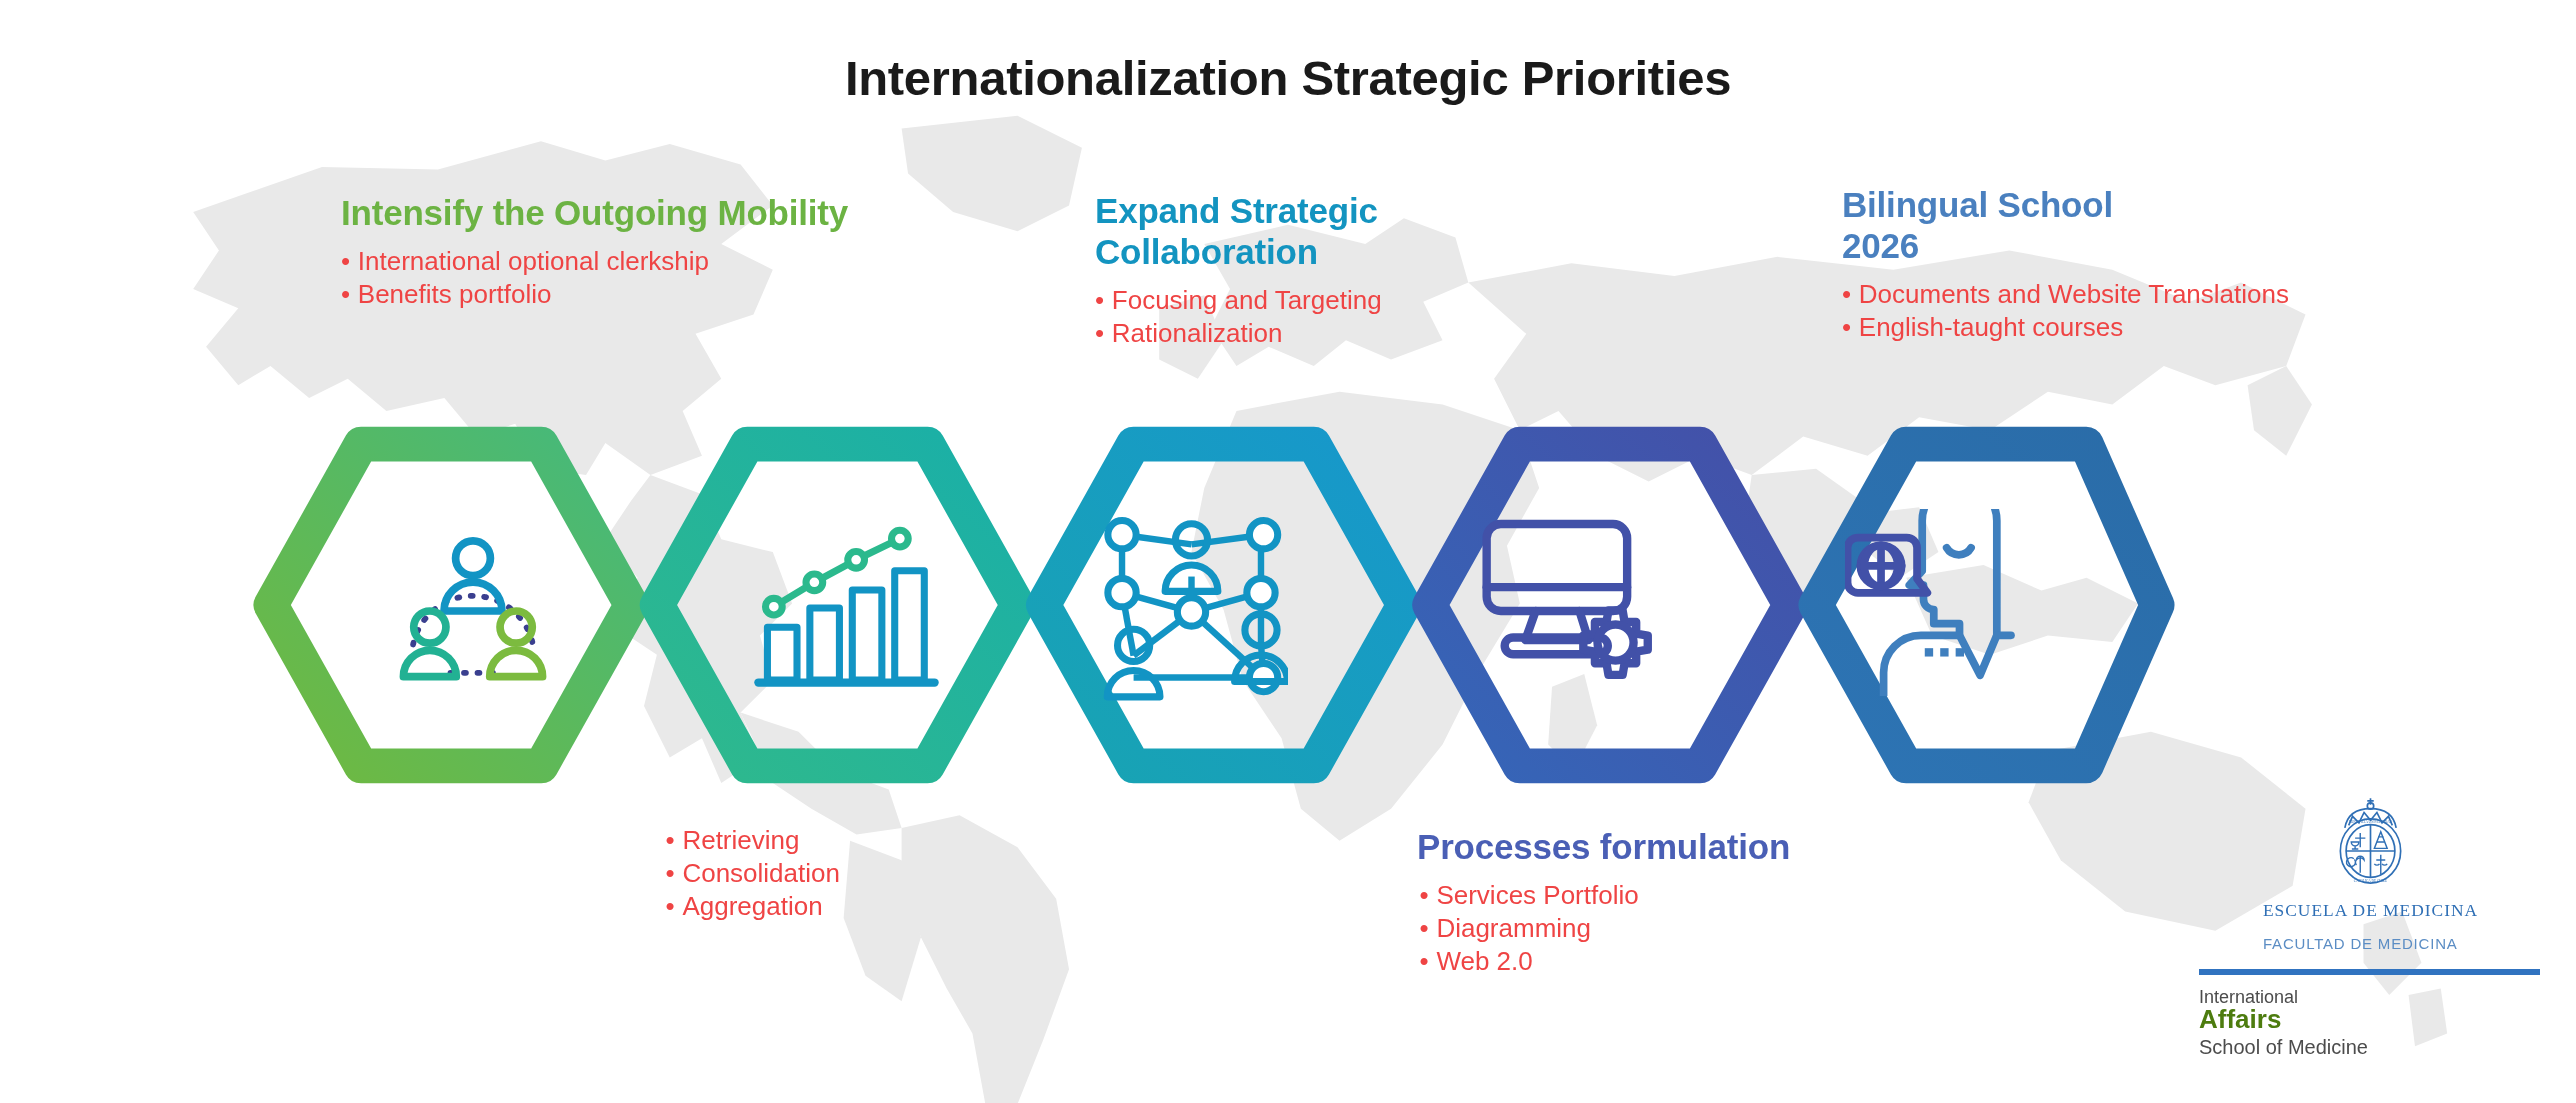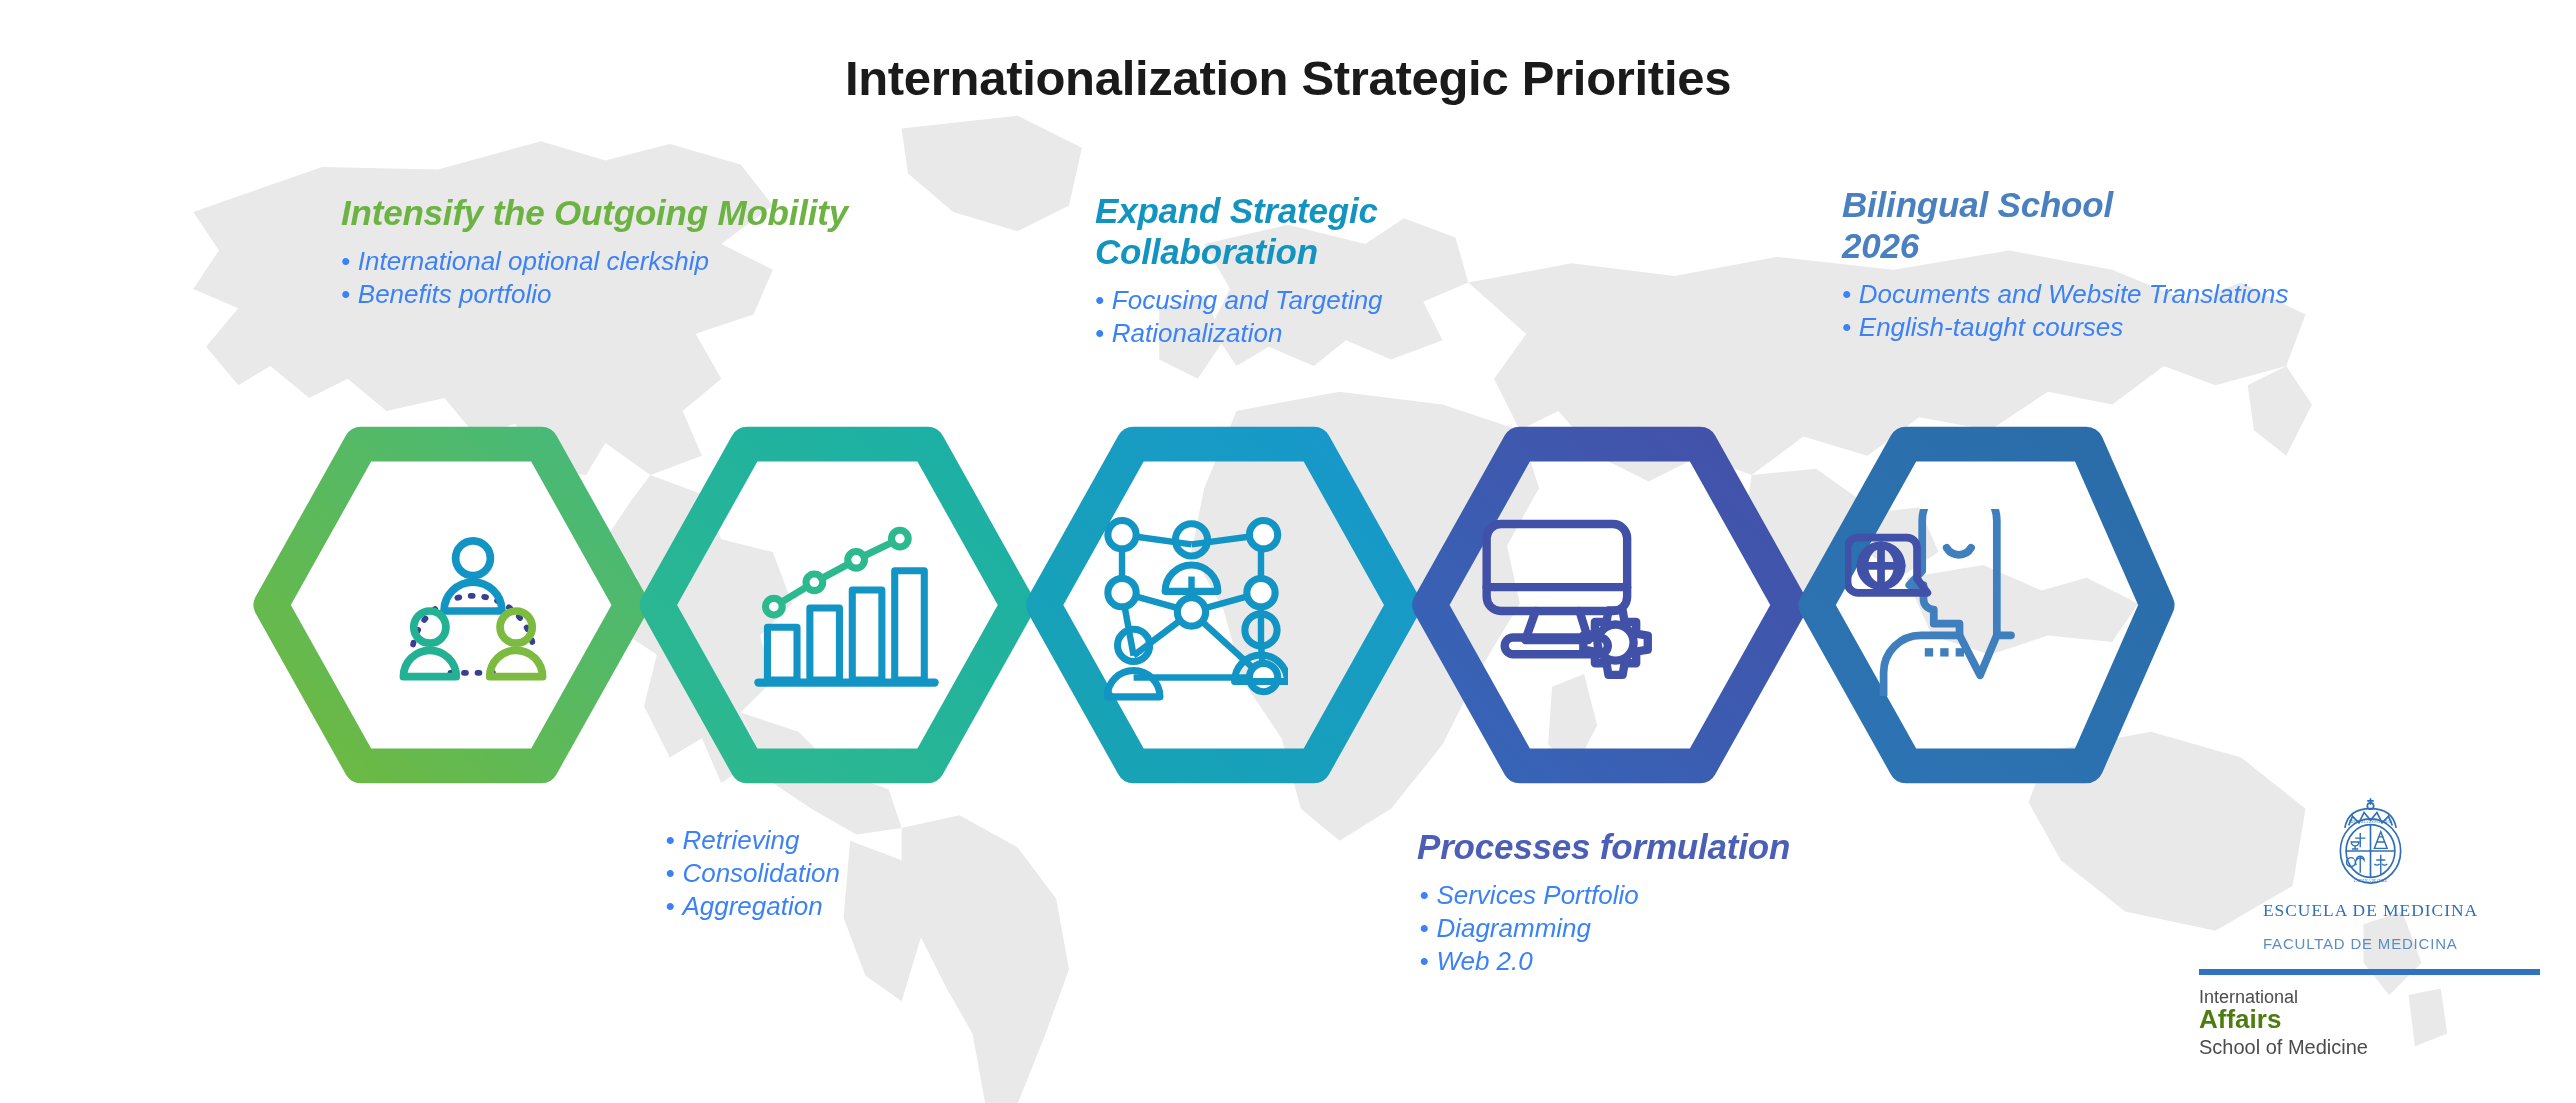--- a/index.html
+++ b/index.html
@@ -42,38 +42,37 @@
     left: 245px; top: 399px;
     width: 1938px; height: 412px;
   }
   .hexicon {
     position: absolute;
     pointer-events: none;
   }
   
   .block {
     position: absolute;
-    font-style: italic;
   }
   .block h2 {
     margin: 0 0 11.6px 0;
     font-size: 35px;
     font-weight: bold;
     line-height: 1.16;
     letter-spacing: -0.2px;
     font-family: "Liberation Sans", sans-serif;
   }
   .block ul {
     margin: 0; padding: 0;
     list-style: none;
   }
   .block li {
     font-size: 26px;
     line-height: 1.26;
-    color: #3b82f6;
+    color: #ef4444;
     font-family: "Liberation Sans", sans-serif;
     white-space: nowrap;
   }
   .block li::before {
     content: "\2022";
     margin-right: 7.7px;
   }
   
   #block-1 { left: 341px;  top: 193px; }
   #block-2 { left: 663px; top: 824px; }

